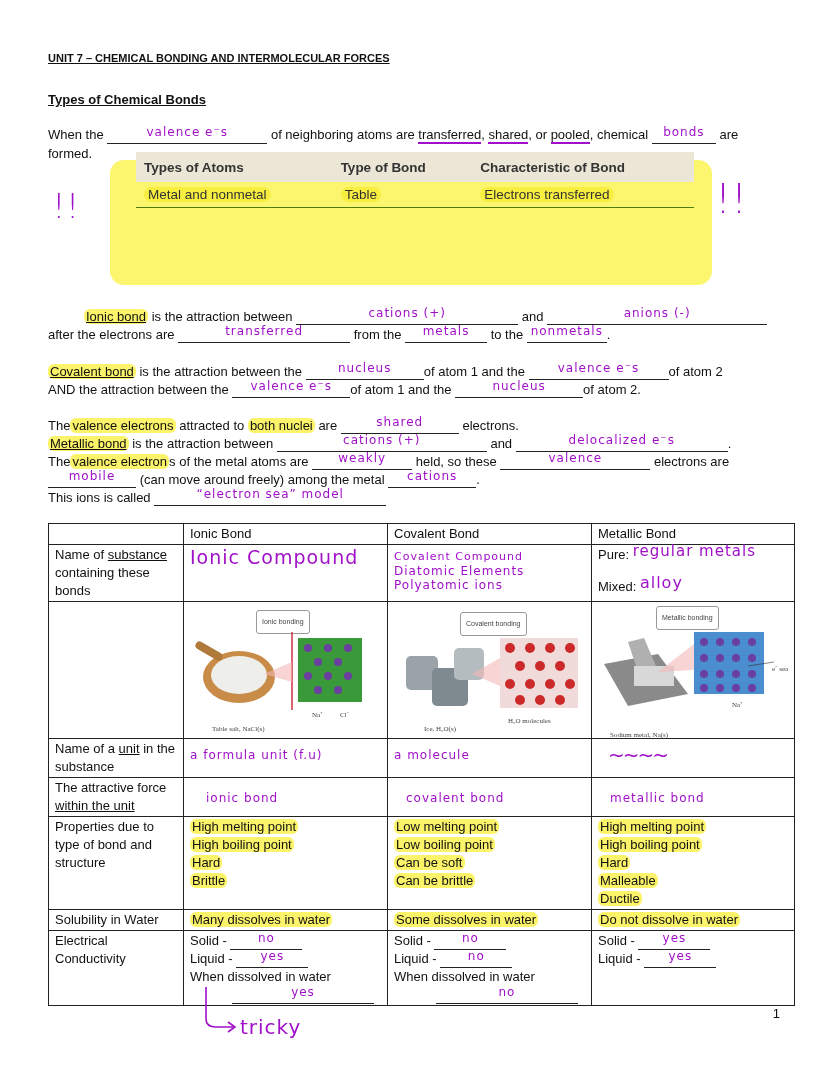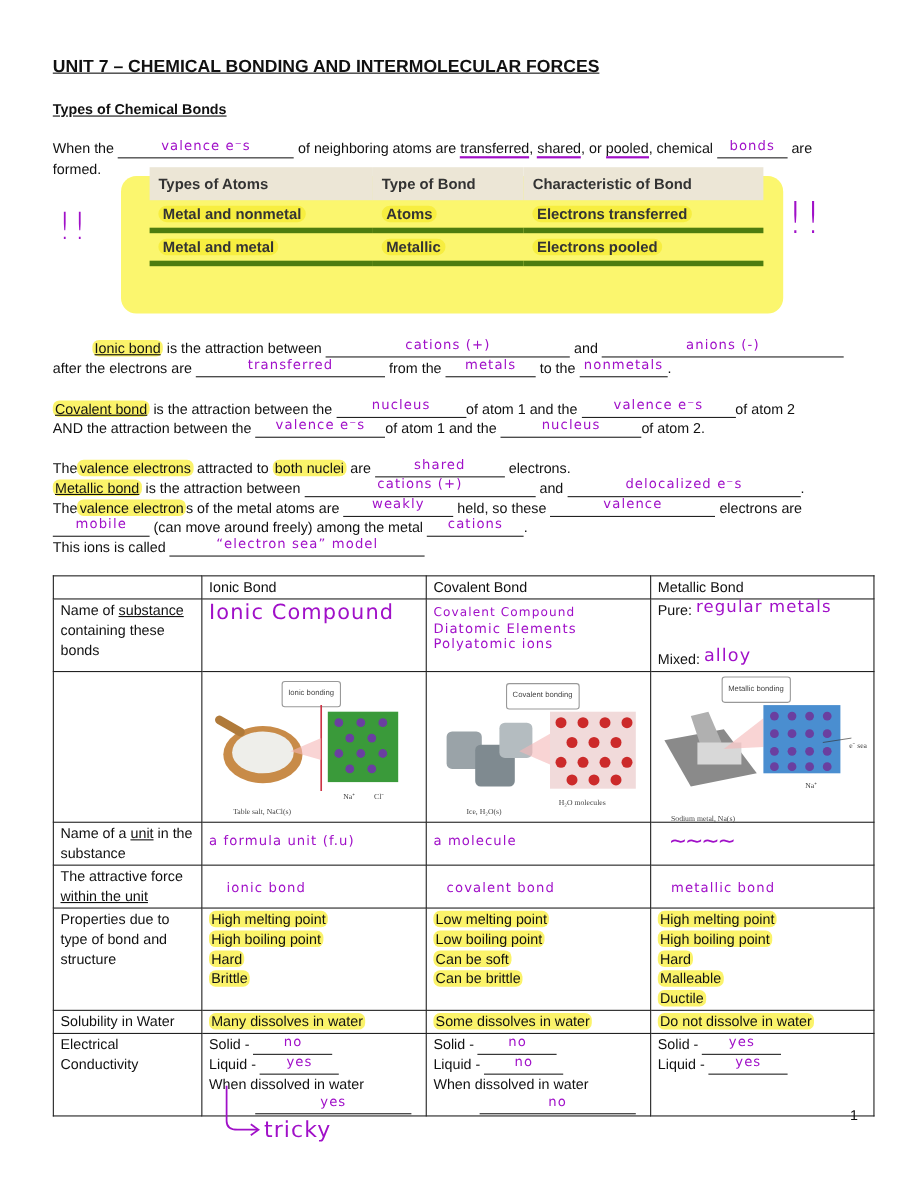--- a/index.html
+++ b/index.html
@@ -1,31 +1,31 @@
 <!DOCTYPE html>
 <html><head>
 <meta charset="utf-8">
 <style>
   html, body { margin:0; padding:0; background:#ffffff; }
   body { width:828px; height:1072px; position:relative; overflow:hidden;
          font-family:"Liberation Sans", "DejaVu Sans", sans-serif; color:#111; font-size:13px; }
   .abs { position:absolute; }
-  .title { left:48px; top:52px; font-weight:bold; font-size:16px; text-decoration:underline; }
+  .title { left:48px; top:52px; font-weight:bold; font-size:11px; text-decoration:underline; }
   .subtitle { left:48px; top:92px; font-weight:bold; font-size:13px; text-decoration:underline; }
   .line { position:absolute; left:48px; white-space:nowrap; font-size:13px; line-height:17px; }
   .blank { display:inline-block; border-bottom:1px solid #222; text-align:center; vertical-align:bottom; height:17px; position:relative; }
   .hw { font-family:"DejaVu Sans", sans-serif; color:#a010c8; font-size:12px; line-height:14px; position:relative; top:-3px; letter-spacing:1px; }
   .ul { text-decoration:underline; }
   .ul-purple { border-bottom:2px solid #a010c8; }
   .hl { background:#fbf36a; border-radius:6px; padding:0 2px; }
   
   .types-wrap { left:110px; top:160px; width:602px; height:125px; background:#fbf66e; border-radius:14px; }
   .types { left:136px; top:152px; width:558px; border-collapse:collapse; font-family:"Liberation Sans", sans-serif; font-size:13.5px; color:#333; }
   .types th { background:#ece6d6; text-align:left; font-weight:bold; padding:6px 8px; height:18px; }
-  .types td { padding:4px 8px; border-bottom:5px solid #4d7c0f; height:17px;font-weight:bold; }
+  .types td { padding:4px 8px; border-bottom:1px solid #4d7c0f; height:17px; }
   .types td span { background:#f7ee40; border-radius:8px; padding:0 4px; }
   .excl { color:#a010c8; font-size:34px; font-family:"DejaVu Sans", sans-serif; font-weight:300; }
   
   .grid { left:48px; top:523px; width:747px; border-collapse:collapse; font-size:13px; }
   .grid td { border:1px solid #222; vertical-align:top; padding:1px 6px; line-height:18px; }
   .grid .c0 { width:122px; }
   .grid .c1 { width:191px; }
   .grid .c2 { width:191px; }
   .prop span { background:#fbf36a; border-radius:6px; padding:0 2px; }
   .imgcell { height:136px; position:relative; padding:0 !important; }
@@ -58,27 +58,22 @@
 <div class="abs excl" style="left:715px; top:176px; font-size:40px;">!!</div>
 <table class="abs types">
   <tbody>
       <tr>
     <th>Types of Atoms</th>
     <th>Type of Bond</th>
     <th>Characteristic of Bond</th>
   </tr>
   <tr>
     <td><span>Metal and nonmetal</span></td>
-    <td><span>Atoms</span></td>
+    <td><span>Table</span></td>
     <td><span>Electrons transferred</span></td>
-  </tr>
-  <tr>
-    <td><span>Metal and metal</span></td>
-    <td><span>Metallic</span></td>
-    <td><span>Electrons pooled</span></td>
   </tr>
 </tbody>
   </table>
 
 <div class="line" style="top:307px;padding-left:36px;">
   <span class="ul hl">Ionic bond</span>
   <span>is the attraction between</span>
   <span class="blank" style="width:222px;"><span class="hw">cations (+)</span></span>
   <span>and</span>
   <span class="blank" style="width:220px;"><span class="hw">anions (-)</span></span>
@@ -151,21 +146,21 @@
       <span>containing these bonds</span>
     </td>
     <td><span class="hw" style="font-size:19px; top:4px;">Ionic Compound</span></td>
     <td style="line-height:14px;">
       <div class="hw" style="font-size:11px; top:4px;">Covalent Compound</div>
       <div class="hw" style="font-size:12px; top:4px;">Diatomic Elements</div>
       <div class="hw" style="font-size:12px; top:4px;">Polyatomic ions</div>
     </td>
     <td>
       <div><span>Pure:</span> <span class="hw" style="font-size:15px;">regular metals</span></div>
-      <div style="margin-top:27px;"><span>Mixed:</span> <span class="hw" style="font-size:16px;">alloy</span></div>
+      <div style="margin-top:14px;"><span>Mixed:</span> <span class="hw" style="font-size:16px;">alloy</span></div>
     </td>
   </tr>
   <tr>
     <td></td>
     <td class="imgcell">
       <div class="tag" style="left:72px; top:8px;">Ionic bonding</div>
       <svg class="pic" style="left:10px; top:30px;" width="180" height="90">
         <ellipse cx="45" cy="45" rx="36" ry="26" fill="#c88b48"></ellipse>
         <ellipse cx="45" cy="43" rx="28" ry="19" fill="#eeeeea"></ellipse>
         <rect x="0" y="15" width="30" height="8" rx="4" fill="#b07a3a" transform="rotate(30 15 19)"></rect>

